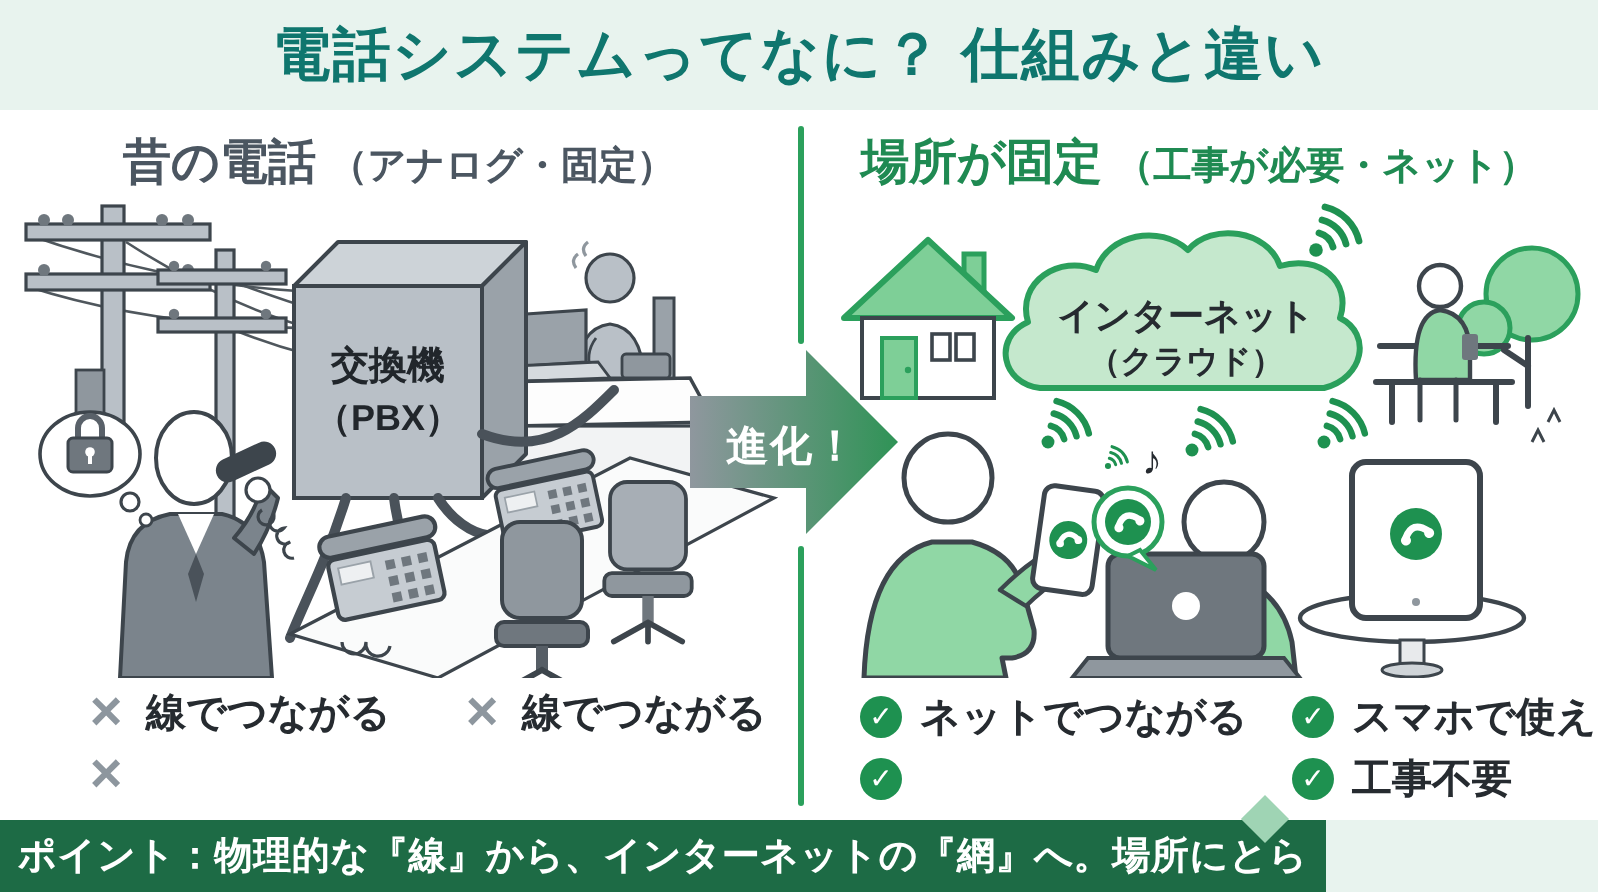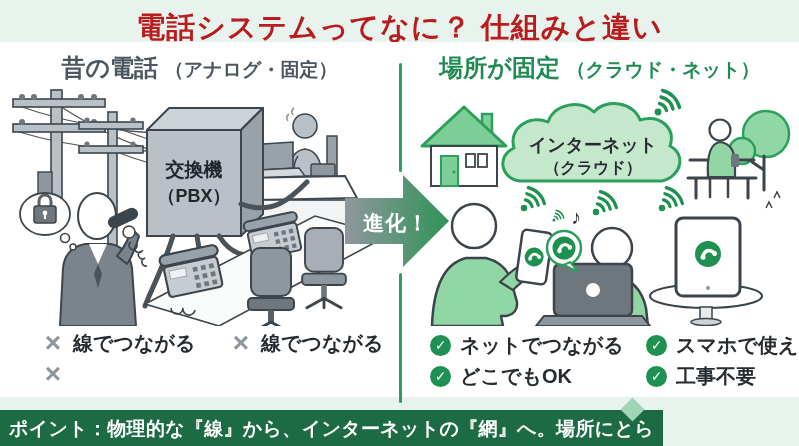--- a/index.html
+++ b/index.html
@@ -3,23 +3,23 @@
 <meta charset="utf-8">
 <style>
   html,body{margin:0;padding:0;background:#dfe9e3;}
   .stage{
     position:relative;width:799px;height:446px;overflow:hidden;
     background:#e8f3ee;
     font-family:"Liberation Sans","DejaVu Sans",sans-serif;
   }
   .title{
     position:absolute;top:8px;left:0;width:799px;margin:0;
-    text-align:center;font-size:29px;font-weight:bold;color:#b91c1c;letter-spacing:1px;
-  }
-  .panel{position:absolute;top:42px;left:0;width:799px;height:355px;background:#ffffff;}
+    text-align:center;font-size:29px;font-weight:bold;color:#0f766e;letter-spacing:1px;
+  }
+  .panel{position:absolute;top:55px;left:0;width:799px;height:355px;background:#ffffff;}
   .col{position:absolute;top:0;width:399px;height:355px;}
   .col.left{left:0;}
   .col.right{left:400px;}
   .sec-head{position:absolute;top:10px;left:0;width:100%;margin:0;text-align:center;font-weight:bold;white-space:nowrap;}
   .sec-head .main{font-size:24px;}
   .sec-head .sub{font-size:19px;}
   .col.left .sec-head{color:#4b5661;}
   .col.right .sec-head{color:#1f8a52;}
   .illus{position:absolute;}
   .col.left  .illus{left:5px;top:44px;width:385px;height:240px;}
@@ -216,21 +216,21 @@
             <span class="xmark">×</span>
             <span>線でつながる</span>
           </div>
         </div>
       </div>
     </section>
 
     <section class="col right">
       <h2 class="sec-head">
         <span class="main">場所が固定</span>
-        <span class="sub">（クラウド・ネット）</span>
+        <span class="sub">（工事が必要・ネット）</span>
       </h2>
 
       <svg class="illus" viewBox="0 0 390 242">
         <defs>
           <g id="wifi">
             <circle cx="0" cy="0" r="3.4" fill="#1e9150"></circle>
             <path d="M1.5 -8.5 A10 10 0 0 1 8.5 -1.5" stroke="#1e9150" stroke-width="3.4" fill="none" stroke-linecap="round"></path>
             <path d="M3 -15 A16.5 16.5 0 0 1 15 -3" stroke="#1e9150" stroke-width="3.4" fill="none" stroke-linecap="round"></path>
             <path d="M4.5 -21.5 A23 23 0 0 1 21.5 -4.5" stroke="#1e9150" stroke-width="3.4" fill="none" stroke-linecap="round"></path>
           </g>
@@ -316,21 +316,20 @@
       </svg>
 
       <div class="checks">
         <div class="ccol">
           <div class="citem">
             <span class="chk">✓</span>
             <span>ネットでつながる</span>
           </div>
           <div class="citem">
             <span class="chk">✓</span>
-            <span>どこでもOK</span>
           </div>
         </div>
         <div class="ccol">
           <div class="citem">
             <span class="chk">✓</span>
             <span>スマホで使える</span>
           </div>
           <div class="citem">
             <span class="chk">✓</span>
             <span>工事不要</span>

